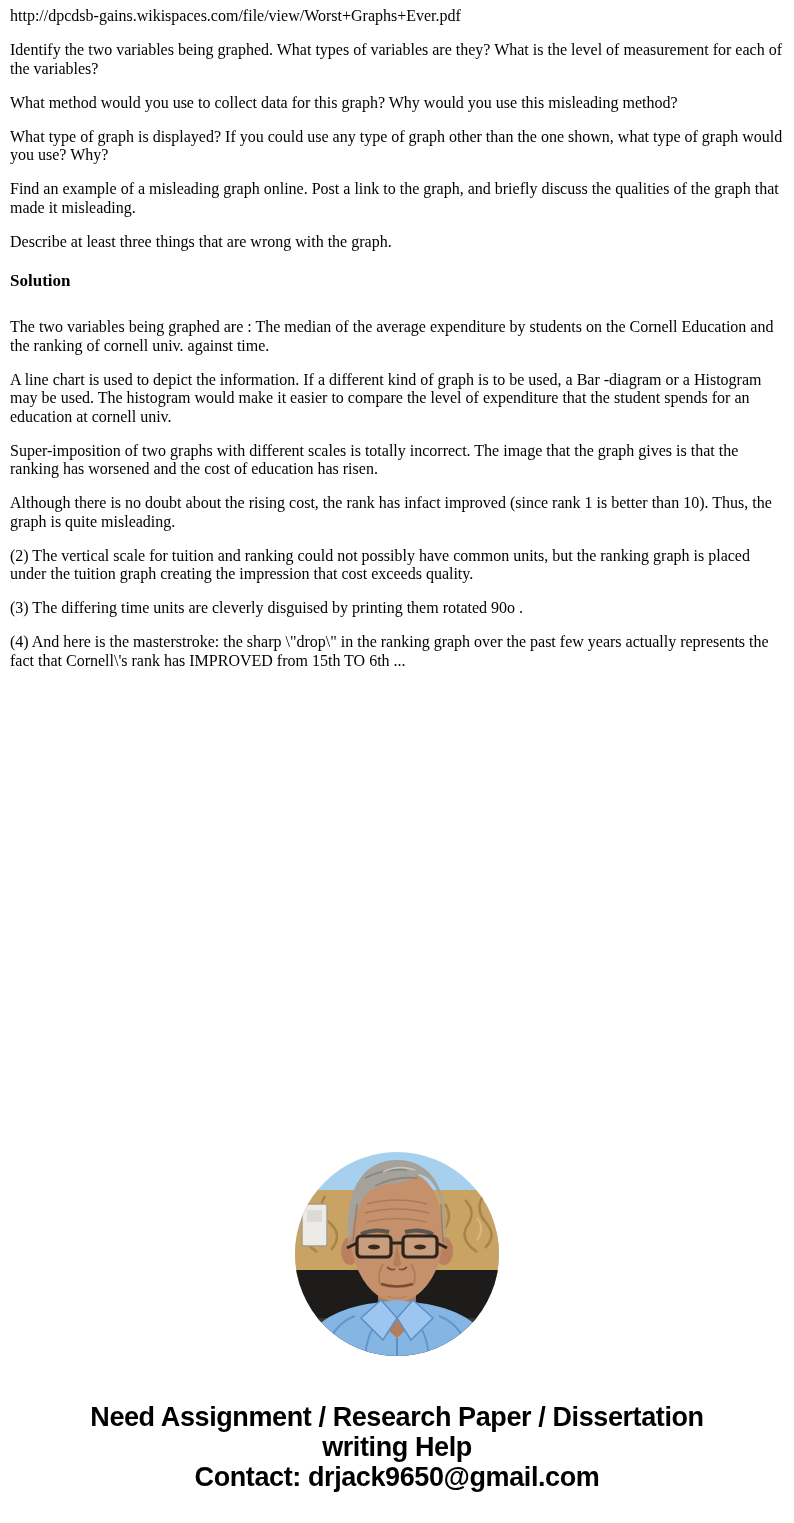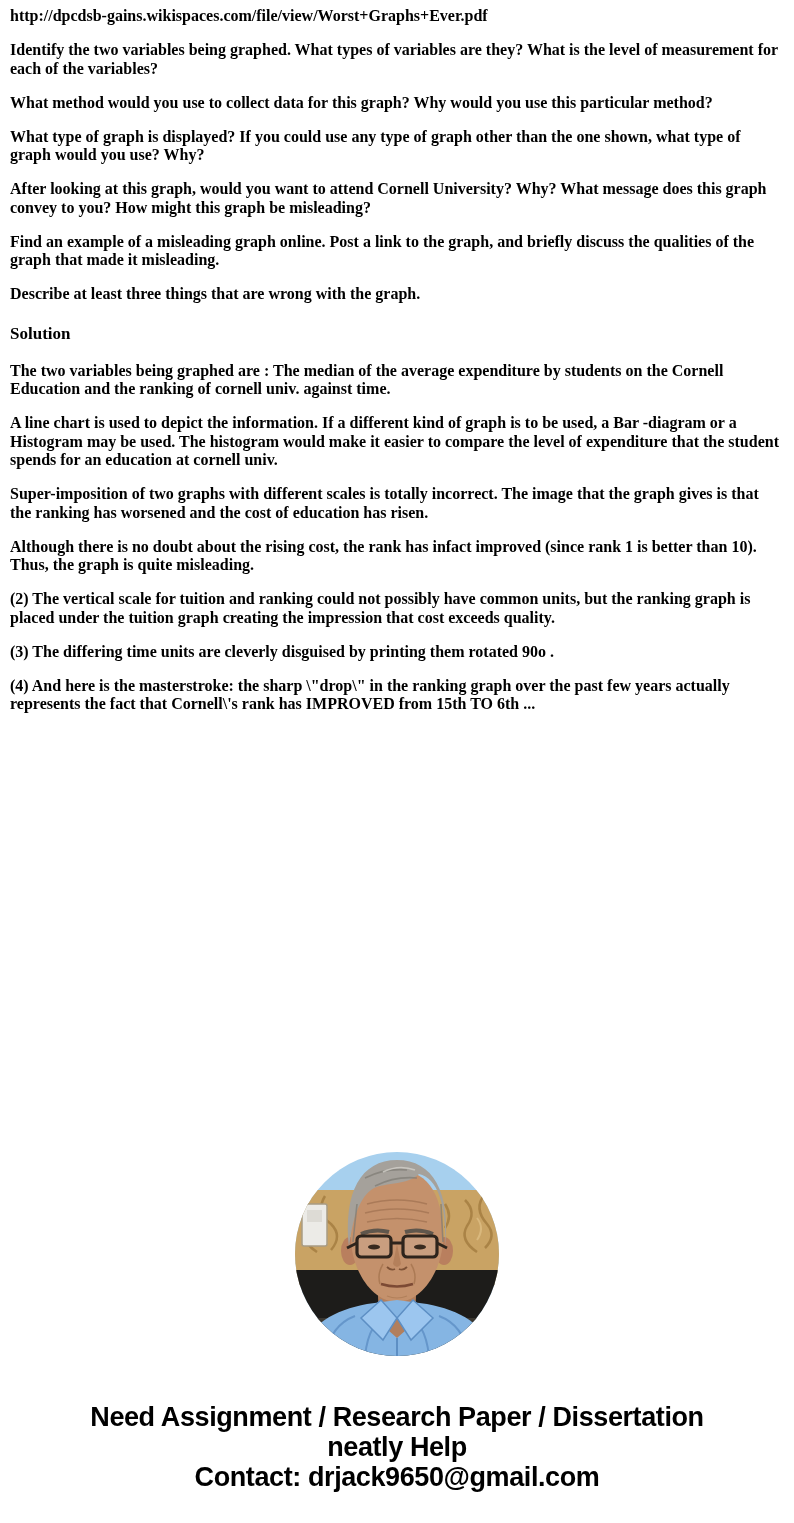--- a/index.html
+++ b/index.html
@@ -15,27 +15,26 @@
     font-family: "Liberation Serif", serif;
     color: #000000;
   }
   .content {
     padding: 7px 10px 0 10px;
     font-size: 16px;
     line-height: 18.5px;
   }
   .content p {
     margin: 0 0 15.5px 0;
-    font-weight: bold;
   }
   .solution-heading {
     font-size: 17px;
     line-height: 19px;
     font-weight: bold;
-    margin: 20px 0 19px 0;
+    margin: 20px 0 28px 0;
   }
   .avatar-wrap {
     position: absolute;
     left: 295px;
     top: 1152px;
     width: 204px;
     height: 204px;
     border-radius: 50%;
     overflow: hidden;
   }
@@ -54,23 +53,22 @@
     color: #000000;
   }
 </style>
 </head>
 <body>
 
 <div class="content">
   <p>http://dpcdsb-gains.wikispaces.com/file/view/Worst+Graphs+Ever.pdf</p>
 
   <p>Identify the two variables being graphed. What types of variables are they? What is the level of measurement for each of the variables?</p>
-  <p>What method would you use to collect data for this graph? Why would you use this particular method?</p>
+  <p>What method would you use to collect data for this graph? Why would you use this misleading method?</p>
   <p>What type of graph is displayed? If you could use any type of graph other than the one shown, what type of graph would you use? Why?</p>
-  <p>After looking at this graph, would you want to attend Cornell University? Why? What message does this graph convey to you? How might this graph be misleading?</p>
   <p>Find an example of a misleading graph online. Post a link to the graph, and briefly discuss the qualities of the graph that made it misleading.</p>
   <p>Describe at least three things that are wrong with the graph.</p>
 
   <div class="solution-heading">Solution</div>
 
   <p>The two variables being graphed are : The median of the average expenditure by students on the Cornell Education and the ranking of cornell univ. against time.</p>
   <p>A line chart is used to depict the information. If a different kind of graph is to be used, a Bar -diagram or a Histogram may be used. The histogram would make it easier to compare the level of expenditure that the student spends for an education at cornell univ.</p>
   <p>Super-imposition of two graphs with different scales is totally incorrect. The image that the graph gives is that the ranking has worsened and the cost of education has risen.</p>
   <p>Although there is no doubt about the rising cost, the rank has infact improved (since rank 1 is better than 10). Thus, the graph is quite misleading.</p>
   <p>(2) The vertical scale for tuition and ranking could not possibly have common units, but the ranking graph is placed under the tuition graph creating the impression that cost exceeds quality.</p>
@@ -130,15 +128,15 @@
 
     <path d="M86 148 L102 166 L118 148 L120 170 L102 186 L84 170 Z" fill="#b27f5d"></path>
     <path d="M86 148 L102 166 L88 188 L66 166 Z" fill="#9cc6ef" stroke="#5d8fc4" stroke-width="1.5"></path>
     <path d="M118 148 L102 166 L116 188 L138 166 Z" fill="#9cc6ef" stroke="#5d8fc4" stroke-width="1.5"></path>
     <path d="M102 186 L102 204" stroke="#5d8fc4" stroke-width="2"></path>
   </svg>
 </div>
 
 <div class="footer">
   <div>Need Assignment / Research Paper / Dissertation</div>
-  <div>neatly Help</div>
+  <div>writing Help</div>
   <div>Contact: drjack9650@gmail.com</div>
 </div>
 
 </body></html>

